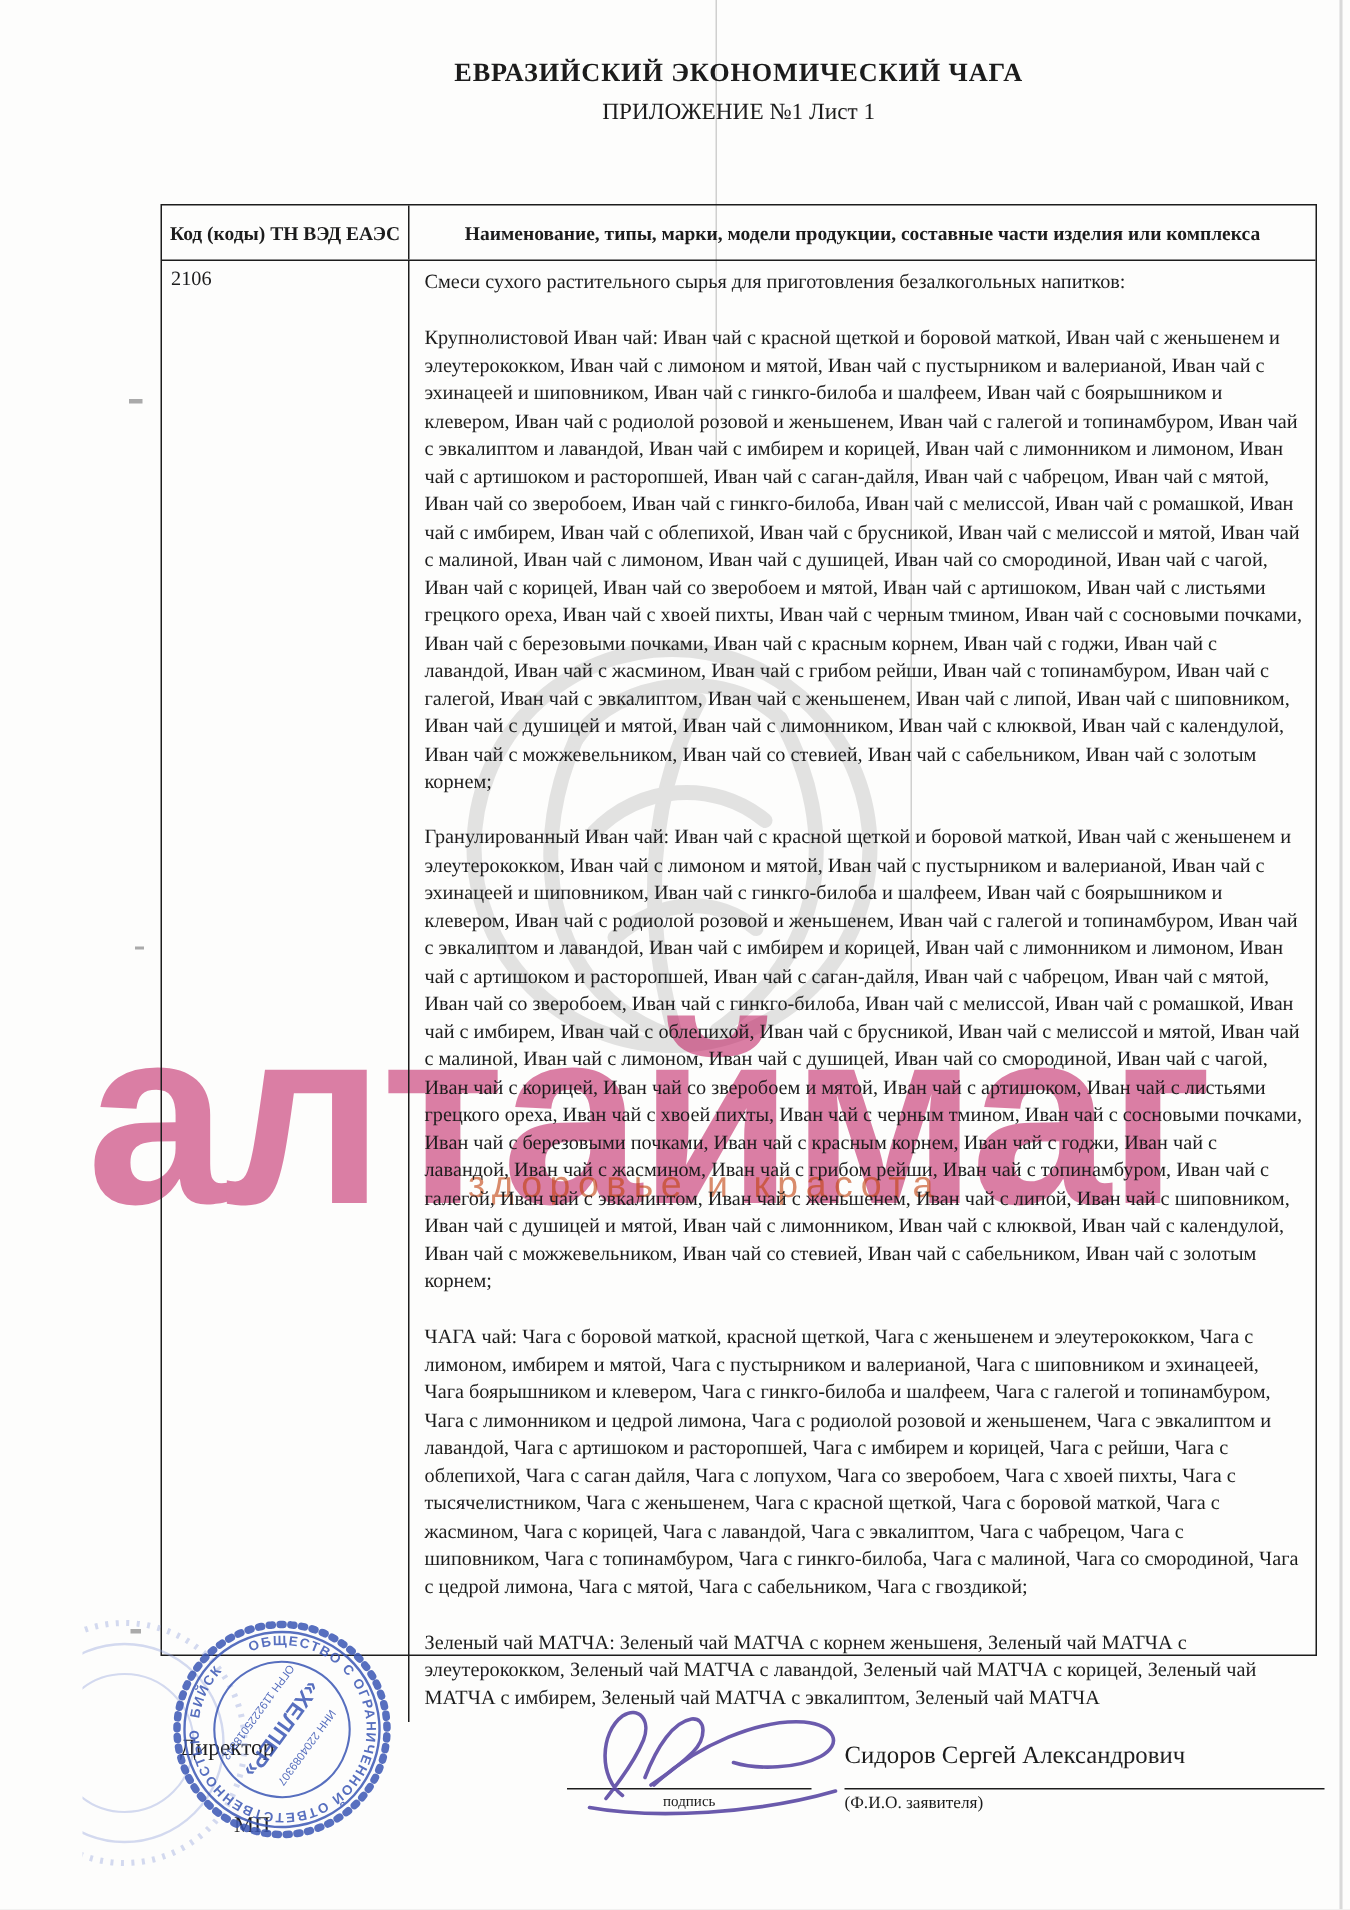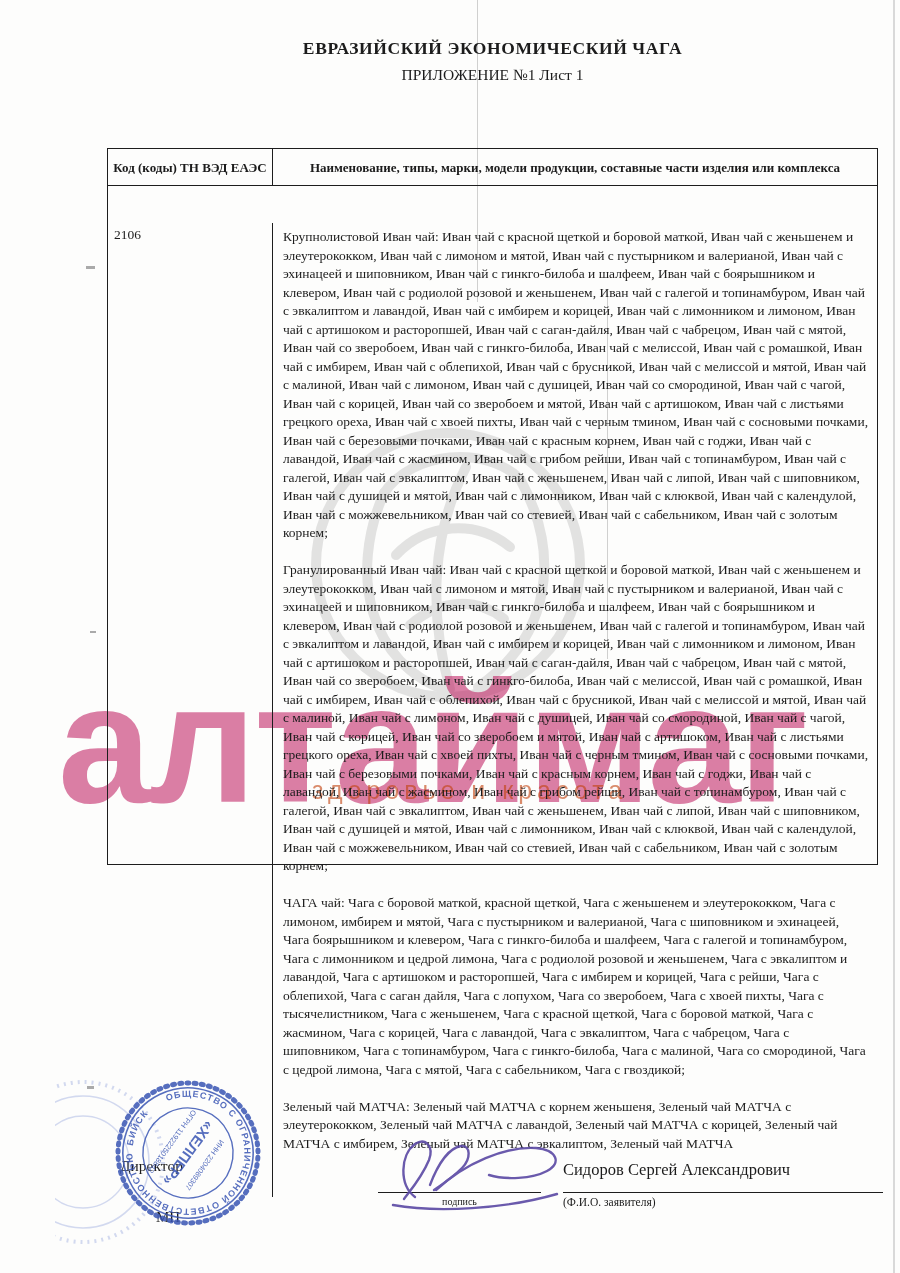--- a/index.html
+++ b/index.html
@@ -5,28 +5,28 @@
   html,body{margin:0;padding:0;background:#e8e8e8;}
   .page{position:relative;width:900px;height:1273px;background:#fdfdfc;overflow:hidden;
         font-family:"Liberation Serif", serif;color:#1c1c1c;}
   
   .hdr{position:absolute;left:85px;top:38px;width:815px;text-align:center;}
   .hdr .t1{font-size:17.5px;font-weight:bold;letter-spacing:.6px;margin:0 0 7px 0;}
   .hdr .t2{font-size:15.5px;margin:0 0 4px 0;}
   .hdr .t3{font-size:16.5px;margin:0 0 4px 0;}
   .hdr .t4{font-size:15px;margin:0;}
   
-  .tbl{position:absolute;left:107px;top:148px;width:771px;height:717px;
+  .tbl{position:absolute;left:107px;top:136px;width:771px;height:968px;
        border:1.6px solid #1d1d1d;box-sizing:border-box;background:transparent;}
   .trow{display:flex;box-sizing:border-box;}
   .thead{border-bottom:1.6px solid #1d1d1d;height:37px;}
   .th{font-weight:bold;font-size:13px;text-align:center;display:flex;align-items:center;justify-content:center;box-sizing:border-box;line-height:15px;}
   .c1{width:165px;border-right:1.6px solid #1d1d1d;box-sizing:border-box;flex:none;}
   .c2{flex:1;box-sizing:border-box;}
-  .tbody{height:974px;overflow:hidden;margin-top:37px;}
+  .tbody{height:974px;overflow:hidden;}
   .td1{font-size:13.5px;padding:4px 6px;box-sizing:border-box;}
   .td2{font-size:13.5px;line-height:18.5px;padding:5px 9px 0 10px;box-sizing:border-box;overflow:hidden;}
   .td2 p{margin:0 0 18.5px 0;}
   
   .wm-brand{position:absolute;left:58px;top:648px;font-family:"Liberation Sans",sans-serif;
             font-weight:bold;font-size:168px;letter-spacing:-2px;color:#be185d;opacity:.55;white-space:nowrap;}
   .wm-tag{position:absolute;left:312px;top:776px;font-family:"Liberation Sans",sans-serif;
           font-size:25px;letter-spacing:5px;color:#c2410c;opacity:.6;white-space:nowrap;}
   .wm-logo{position:absolute;left:300px;top:415px;opacity:.5;}
   
@@ -77,20 +77,21 @@
   </div>
 
   <div class="tbl">
     <div class="trow thead">
       <div class="th c1">Код (коды) ТН ВЭД ЕАЭС</div>
       <div class="th c2">Наименование, типы, марки, модели продукции, составные части изделия или комплекса</div>
     </div>
     <div class="trow tbody">
       <div class="td1 c1">2106</div>
       <div class="td2 c2">
+        <p>Смеси сухого растительного сырья для приготовления безалкогольных напитков:</p>
         <p>Крупнолистовой Иван чай: Иван чай с красной щеткой и боровой маткой, Иван чай с женьшенем и элеутерококком, Иван чай с лимоном и мятой, Иван чай с пустырником и валерианой, Иван чай с эхинацеей и шиповником, Иван чай с гинкго-билоба и шалфеем, Иван чай с боярышником и клевером, Иван чай с родиолой розовой и женьшенем, Иван чай с галегой и топинамбуром, Иван чай с эвкалиптом и лавандой, Иван чай с имбирем и корицей, Иван чай с лимонником и лимоном, Иван чай с артишоком и расторопшей, Иван чай с саган-дайля, Иван чай с чабрецом, Иван чай с мятой, Иван чай со зверобоем, Иван чай с гинкго-билоба, Иван чай с мелиссой, Иван чай с ромашкой, Иван чай с имбирем, Иван чай с облепихой, Иван чай с брусникой, Иван чай с мелиссой и мятой, Иван чай с малиной, Иван чай с лимоном, Иван чай с душицей, Иван чай со смородиной, Иван чай с чагой, Иван чай с корицей, Иван чай со зверобоем и мятой, Иван чай с артишоком, Иван чай с листьями грецкого ореха, Иван чай с хвоей пихты, Иван чай с черным тмином, Иван чай с сосновыми почками, Иван чай с березовыми почками, Иван чай с красным корнем, Иван чай с годжи, Иван чай с лавандой, Иван чай с жасмином, Иван чай с грибом рейши, Иван чай с топинамбуром, Иван чай с галегой, Иван чай с эвкалиптом, Иван чай с женьшенем, Иван чай с липой, Иван чай с шиповником, Иван чай с душицей и мятой, Иван чай с лимонником, Иван чай с клюквой, Иван чай с календулой, Иван чай с можжевельником, Иван чай со стевией, Иван чай с сабельником, Иван чай с золотым корнем;</p>
         <p>Гранулированный Иван чай: Иван чай с красной щеткой и боровой маткой, Иван чай с женьшенем и элеутерококком, Иван чай с лимоном и мятой, Иван чай с пустырником и валерианой, Иван чай с эхинацеей и шиповником, Иван чай с гинкго-билоба и шалфеем, Иван чай с боярышником и клевером, Иван чай с родиолой розовой и женьшенем, Иван чай с галегой и топинамбуром, Иван чай с эвкалиптом и лавандой, Иван чай с имбирем и корицей, Иван чай с лимонником и лимоном, Иван чай с артишоком и расторопшей, Иван чай с саган-дайля, Иван чай с чабрецом, Иван чай с мятой, Иван чай со зверобоем, Иван чай с гинкго-билоба, Иван чай с мелиссой, Иван чай с ромашкой, Иван чай с имбирем, Иван чай с облепихой, Иван чай с брусникой, Иван чай с мелиссой и мятой, Иван чай с малиной, Иван чай с лимоном, Иван чай с душицей, Иван чай со смородиной, Иван чай с чагой, Иван чай с корицей, Иван чай со зверобоем и мятой, Иван чай с артишоком, Иван чай с листьями грецкого ореха, Иван чай с хвоей пихты, Иван чай с черным тмином, Иван чай с сосновыми почками, Иван чай с березовыми почками, Иван чай с красным корнем, Иван чай с годжи, Иван чай с лавандой, Иван чай с жасмином, Иван чай с грибом рейши, Иван чай с топинамбуром, Иван чай с галегой, Иван чай с эвкалиптом, Иван чай с женьшенем, Иван чай с липой, Иван чай с шиповником, Иван чай с душицей и мятой, Иван чай с лимонником, Иван чай с клюквой, Иван чай с календулой, Иван чай с можжевельником, Иван чай со стевией, Иван чай с сабельником, Иван чай с золотым корнем;</p>
         <p>ЧАГА чай: Чага с боровой маткой, красной щеткой, Чага с женьшенем и элеутерококком, Чага с лимоном, имбирем и мятой, Чага с пустырником и валерианой, Чага с шиповником и эхинацеей, Чага боярышником и клевером, Чага с гинкго-билоба и шалфеем, Чага с галегой и топинамбуром, Чага с лимонником и цедрой лимона, Чага с родиолой розовой и женьшенем, Чага с эвкалиптом и лавандой, Чага с артишоком и расторопшей, Чага с имбирем и корицей, Чага с рейши, Чага с облепихой, Чага с саган дайля, Чага с лопухом, Чага со зверобоем, Чага с хвоей пихты, Чага с тысячелистником, Чага с женьшенем, Чага с красной щеткой, Чага с боровой маткой, Чага с жасмином, Чага с корицей, Чага с лавандой, Чага с эвкалиптом, Чага с чабрецом, Чага с шиповником, Чага с топинамбуром, Чага с гинкго-билоба, Чага с малиной, Чага со смородиной, Чага с цедрой лимона, Чага с мятой, Чага с сабельником, Чага с гвоздикой;</p>
         <p>Зеленый чай МАТЧА: Зеленый чай МАТЧА с корнем женьшеня, Зеленый чай МАТЧА с элеутерококком, Зеленый чай МАТЧА с лавандой, Зеленый чай МАТЧА с корицей, Зеленый чай МАТЧА с имбирем, Зеленый чай МАТЧА с эвкалиптом, Зеленый чай МАТЧА</p>
       </div>
     </div>
   </div>
 
   <div class="f-director">Директор</div>
   <div class="f-line1"></div>

